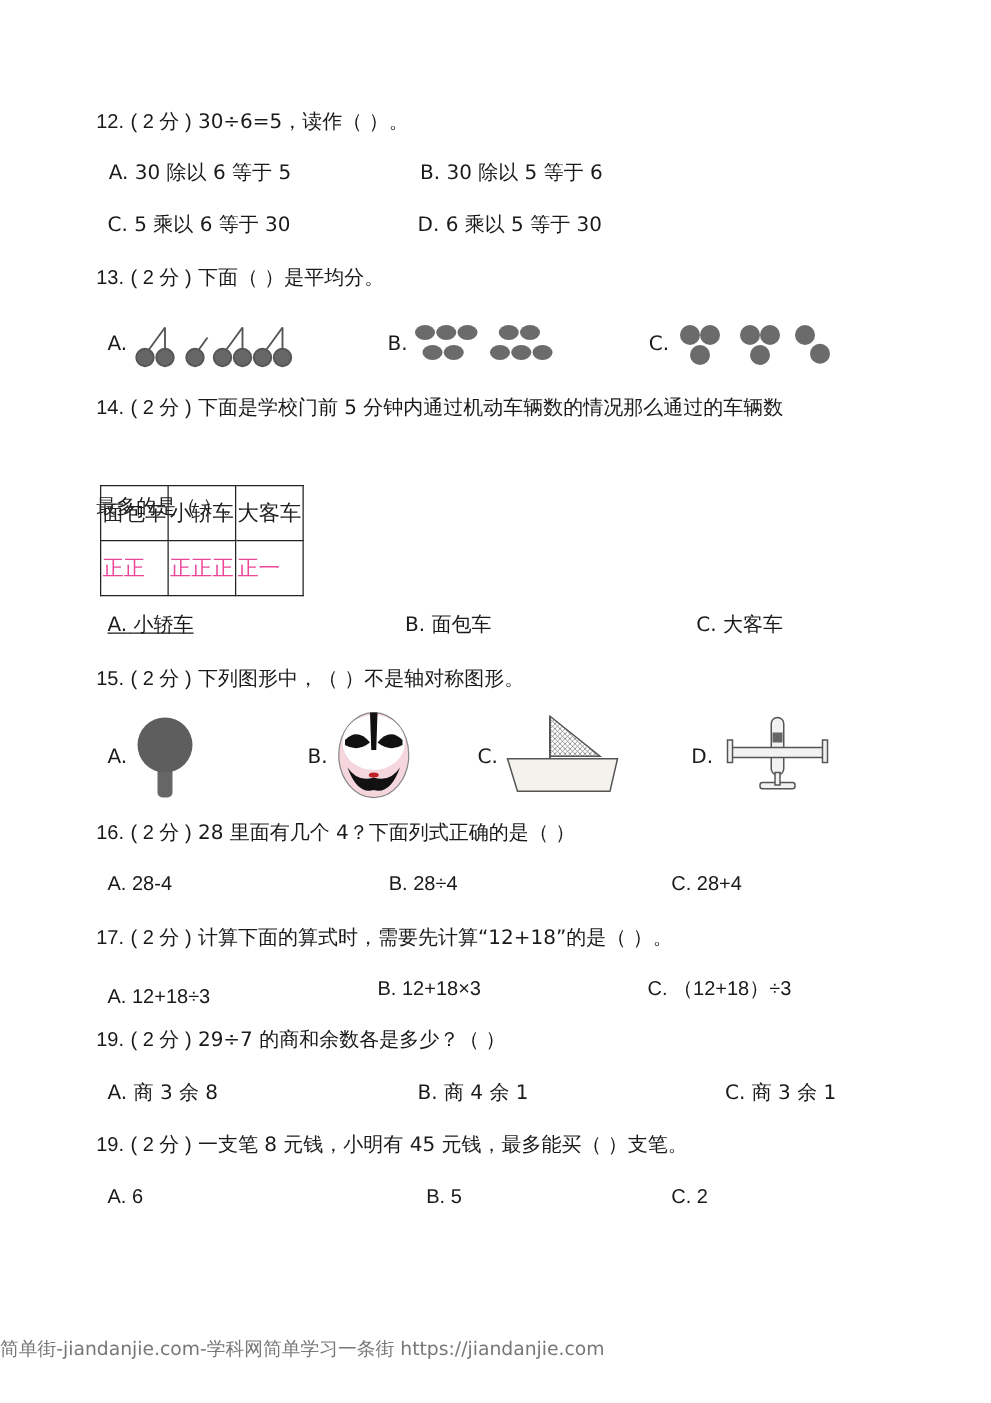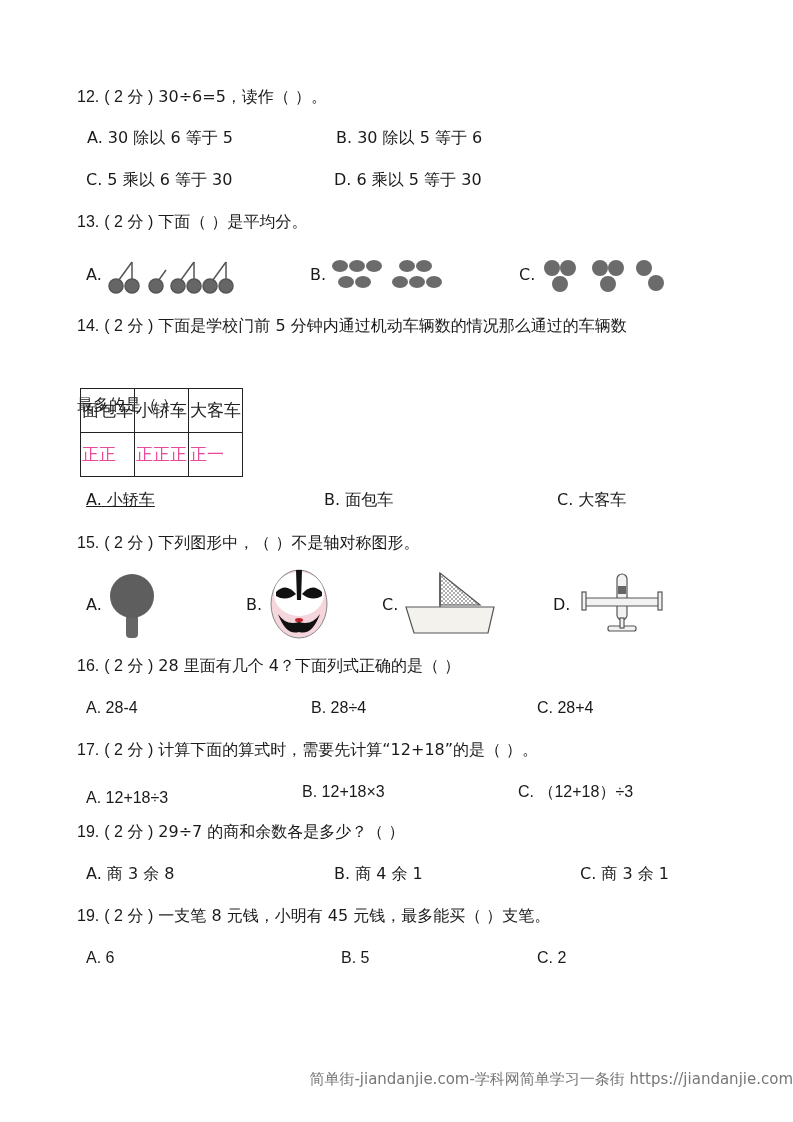--- a/index.html
+++ b/index.html
@@ -5,21 +5,21 @@
   html, body { margin:0; padding:0; background:#ffffff; }
   body { width:793px; height:1122px; position:relative; overflow:hidden;
          font-family:"DejaVu Sans", "Liberation Sans", sans-serif; color:#1a1a1a; }
   .line { position:absolute; font-size:16px; white-space:nowrap; line-height:20px; }
   .opt { position:absolute; font-size:16px; white-space:nowrap; line-height:20px; }
   .num { font-family:"Liberation Sans", sans-serif; }
   table.tally { position:absolute; left:80px; top:388px; border-collapse:collapse; font-family:"DejaVu Serif", serif; }
   table.tally td { border:1px solid #222; height:43px; font-size:17px; padding:0 1px; color:#ec4899; }
   table.tally tr:first-child td { color:#222; }
   .pic { position:absolute; }
-  .footer { position:absolute; left:0; width:793px; top:1070px; text-align:right; font-size:15px; color:#777; }
+  .footer { position:absolute; left:0; width:793px; top:1070px; text-align:left; font-size:15px; color:#777; }
 </style>
 </head>
 <body>
 
 <div class="line" style="left:77px;top:87px;">
   <span class="num">12.</span>
   <span class="num">( 2 分 )</span>
   <span>30÷6=5，读作（    ）。</span>
 </div>
 <div class="opt" style="left:87px;top:128px;"><span>A.</span> <span>30 除以 6 等于 5</span></div>

